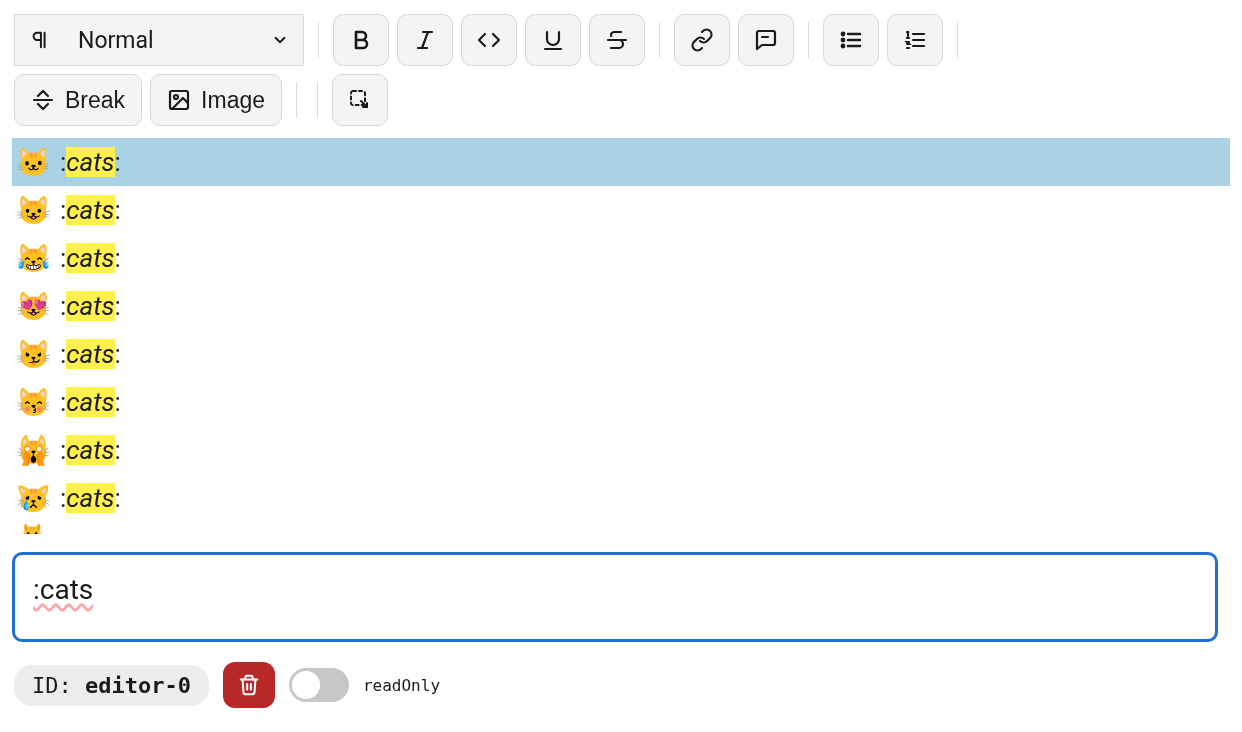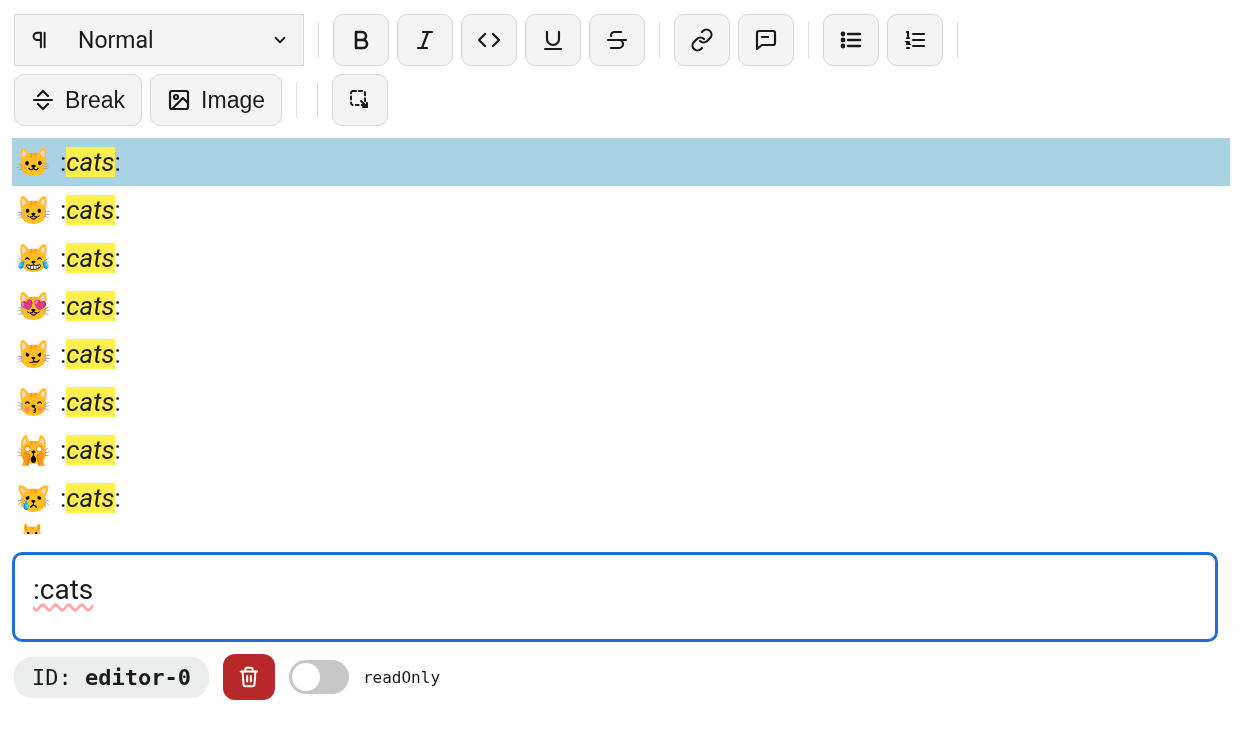--- a/index.html
+++ b/index.html
@@ -115,21 +115,21 @@
   .spellwave {
     text-decoration: underline wavy rgba(255,0,0,0.35);
     text-underline-offset: 4px;
   }
 
   
   .footer {
     display: flex;
     align-items: center;
     gap: 14px;
-    padding: 12px 14px;
+    padding: 20px 14px;
   }
   .id-pill {
     background: #eceeee;
     border-radius: 18px;
     padding: 8px 18px;
     font-family: ui-monospace, Menlo, Consolas, monospace;
     font-size: 22px;
     color: #1a1a1a;
   }
   .id-pill .bold { font-weight: 700; }

